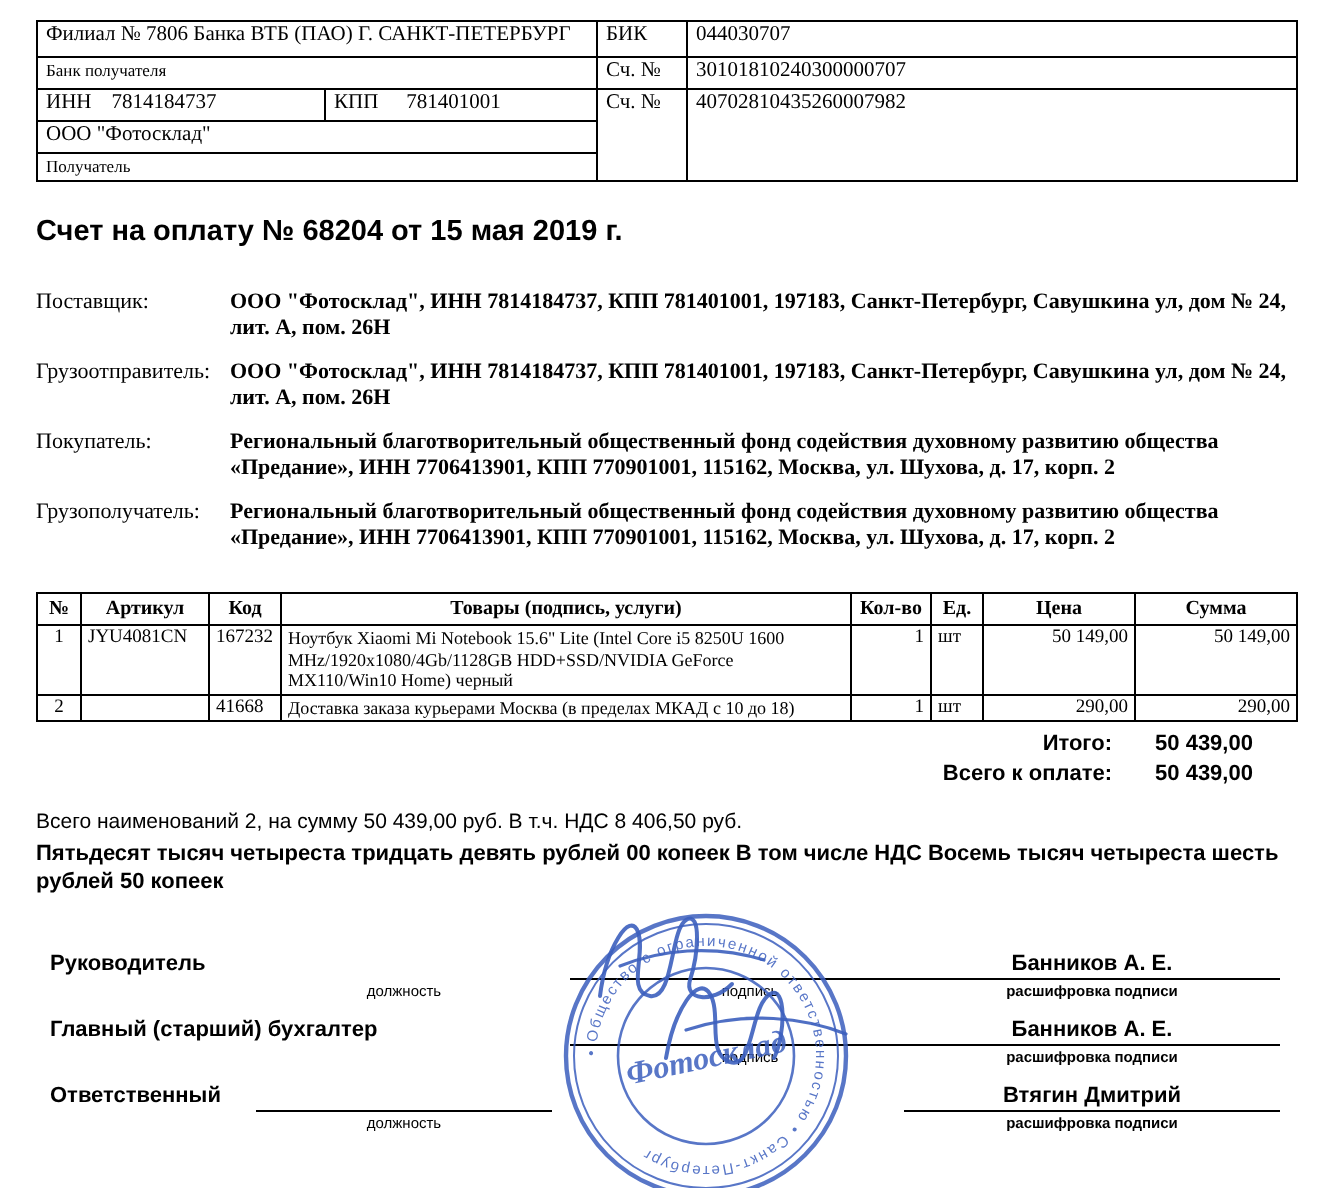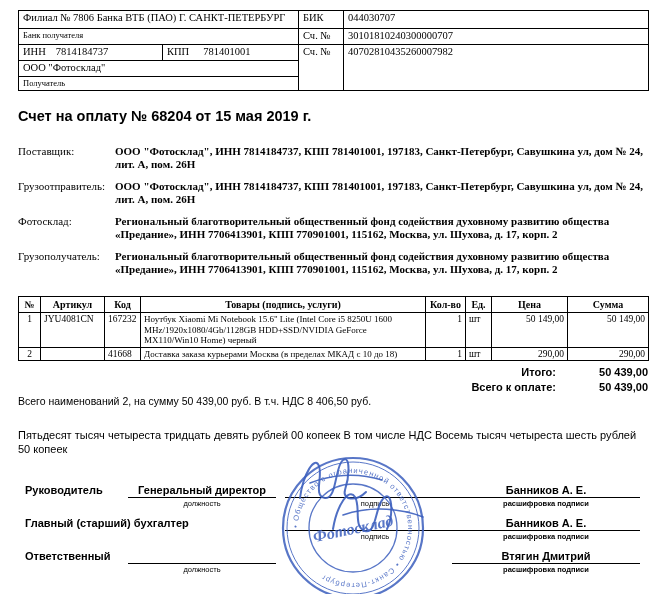--- a/index.html
+++ b/index.html
@@ -58,25 +58,25 @@
   }
   .items-table th { font-size:10px; font-weight:bold; text-align:center; height:16px; vertical-align:middle; }
   .items-table td { font-size:9.5px; }
   .items-table .c { text-align:center; }
   .items-table .r { text-align:right; }
   .items-table .goods { font-size:9px; line-height:10.5px; }
 
   
   .totals { width:630px; margin-top:4px; }
   .total-line { display:flex; justify-content:flex-end; font-size:11px; font-weight:bold; line-height:15px; }
-  .total-line .tvalue { width:92px; text-align:right; }
-
-  
-  .summary { margin-top:0; font-size:10.5px; }
-  .amount-words { margin-top:21px; font-size:11px; font-weight:normal; line-height:14px; width:625px; }
+  .total-line .tvalue { width:92px; text-align:center; }
+
+  
+  .summary { margin-top:10px; font-size:10.5px; }
+  .amount-words { margin-top:3px; font-size:11px; font-weight:bold; line-height:14px; width:625px; }
 
   
   .sig-area { position:relative; margin-top:26px; height:118px; width:630px; }
   .sig-row { position:absolute; left:0; width:630px; height:30px; }
   .sig-role { position:absolute; left:7px; top:2px; font-size:11px; font-weight:bold; white-space:nowrap; }
   .sig-line {
     position:absolute; top:0;
     border-bottom:1px solid #000;
     height:16px;
     text-align:center;
@@ -147,21 +147,21 @@
     <tbody>
         <tr>
       <td class="plabel">Поставщик:</td>
       <td class="pvalue">ООО "Фотосклад", ИНН 7814184737, КПП 781401001, 197183, Санкт-Петербург, Савушкина ул, дом № 24, лит. А, пом. 26Н</td>
     </tr>
     <tr>
       <td class="plabel">Грузоотправитель:</td>
       <td class="pvalue">ООО "Фотосклад", ИНН 7814184737, КПП 781401001, 197183, Санкт-Петербург, Савушкина ул, дом № 24, лит. А, пом. 26Н</td>
     </tr>
     <tr>
-      <td class="plabel">Фотосклад:</td>
+      <td class="plabel">Покупатель:</td>
       <td class="pvalue">Региональный благотворительный общественный фонд содействия духовному развитию общества «Предание», ИНН 7706413901, КПП 770901001, 115162, Москва, ул. Шухова, д. 17, корп. 2</td>
     </tr>
     <tr>
       <td class="plabel">Грузополучатель:</td>
       <td class="pvalue">Региональный благотворительный общественный фонд содействия духовному развитию общества «Предание», ИНН 7706413901, КПП 770901001, 115162, Москва, ул. Шухова, д. 17, корп. 2</td>
     </tr>
   </tbody>
     </table>
 
   <table class="items-table">
@@ -220,21 +220,20 @@
     </div>
   </div>
 
   <div class="summary">Всего наименований 2, на сумму 50 439,00 руб. В т.ч. НДС 8 406,50 руб.</div>
   <div class="amount-words">Пятьдесят тысяч четыреста тридцать девять рублей 00 копеек В том числе НДС Восемь тысяч четыреста шесть рублей 50 копеек</div>
 
   <div class="sig-area">
 
     <div class="sig-row" style="top:0;">
       <div class="sig-role">Руководитель</div>
-      <div class="sig-line pos-line">Генеральный директор</div>
       <div class="sig-cap pos-cap">должность</div>
       <div class="sig-line sign-line"></div>
       <div class="sig-cap sign-cap">подпись</div>
       <div class="sig-line name-line">Банников А. Е.</div>
       <div class="sig-cap name-cap">расшифровка подписи</div>
     </div>
 
     <div class="sig-row" style="top:33px;">
       <div class="sig-role">Главный (старший) бухгалтер</div>
       <div class="sig-line sign-line"></div>

